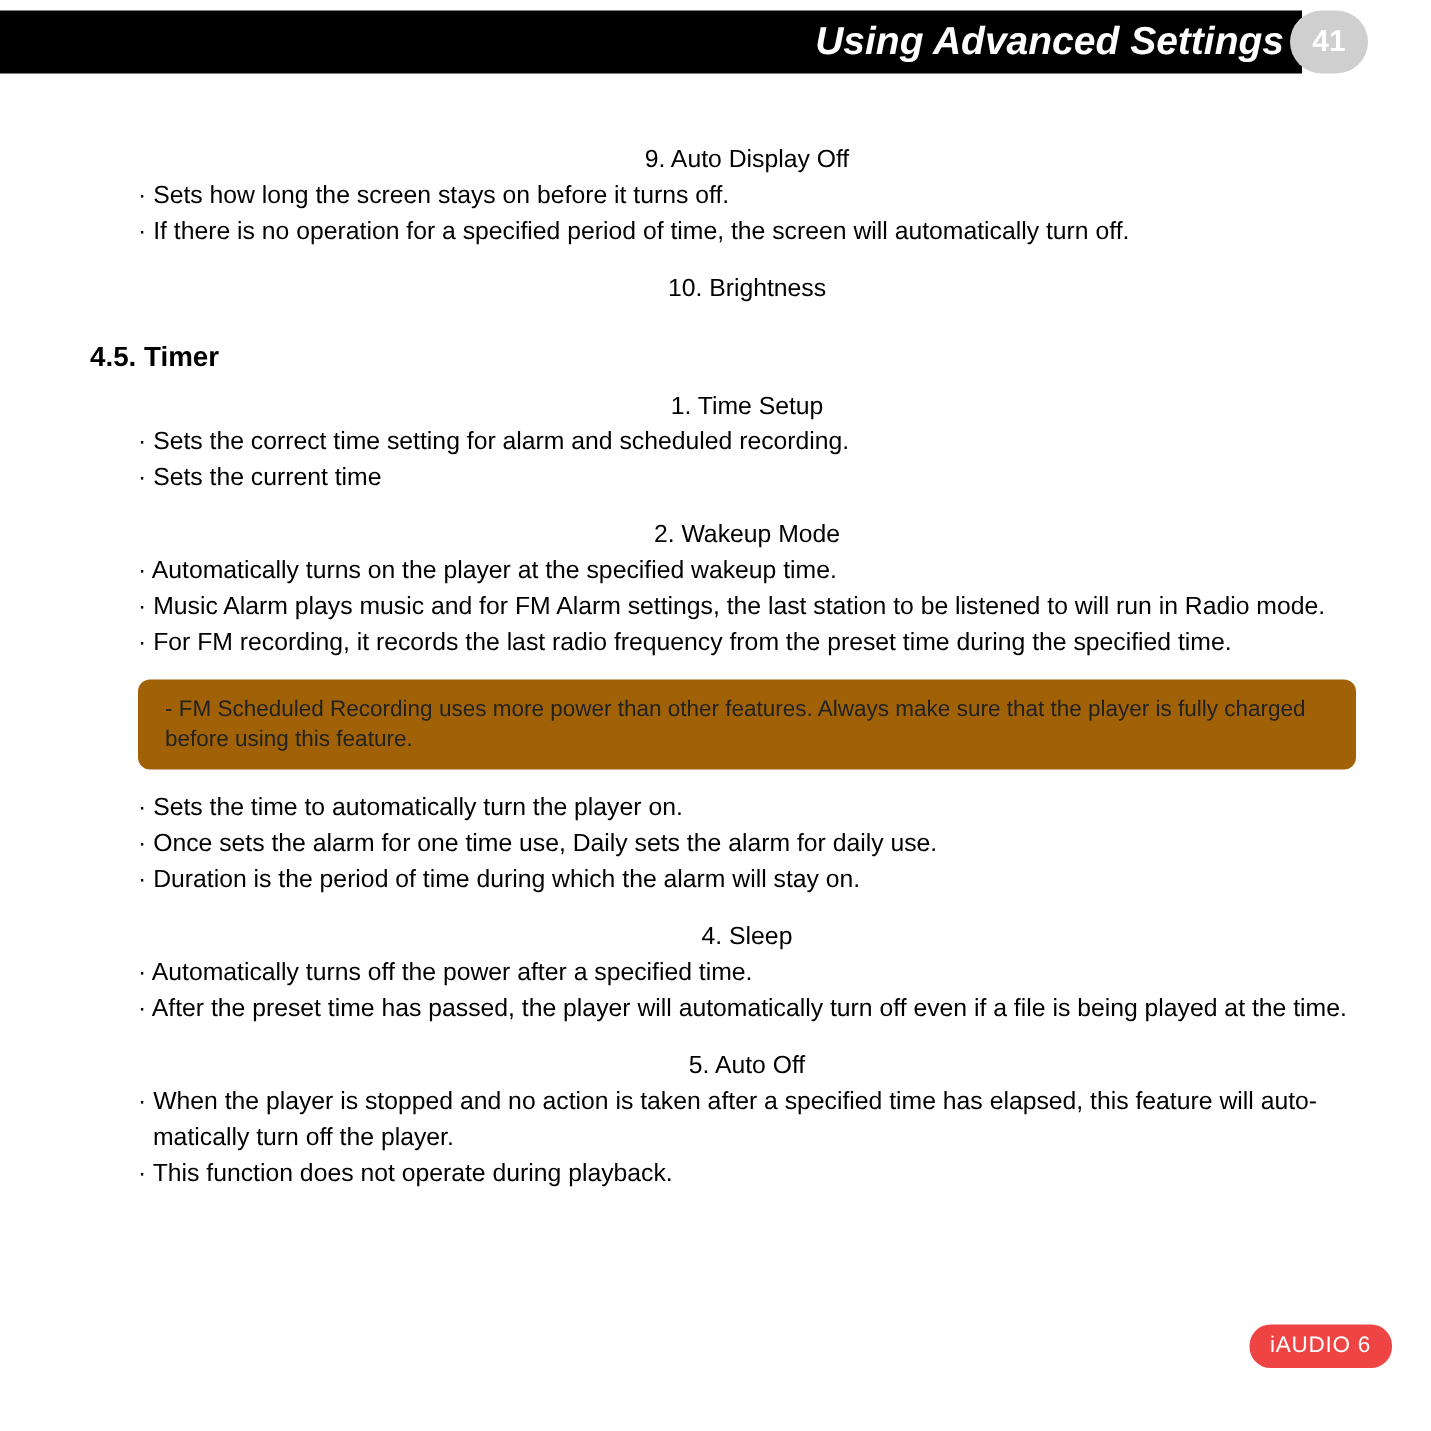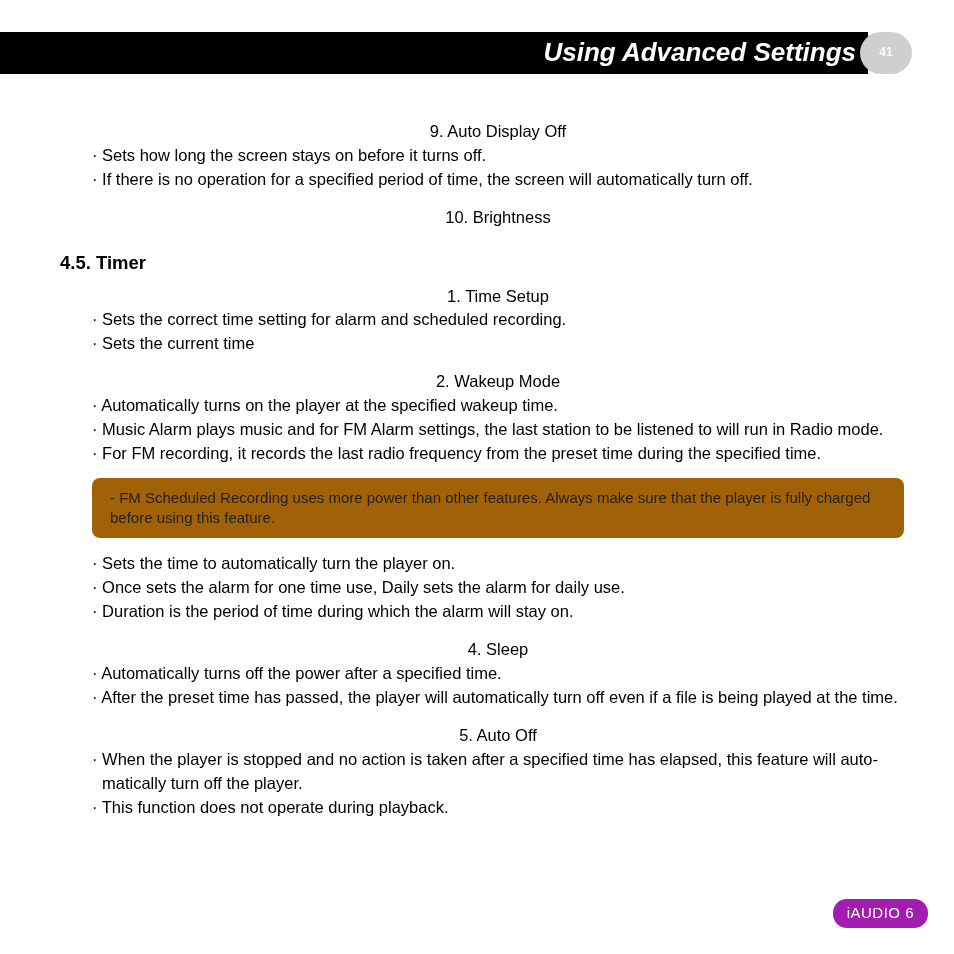--- a/index.html
+++ b/index.html
@@ -9,21 +9,21 @@
       font-family: Arial, Helvetica, sans-serif;
       background: #fff;
       position: relative;
       font-size: 16.5px;
       color: #000;
       line-height: 1.45;
     }
     .header-bar {
       position: relative;
       height: 62px;
-      margin-top: 32px;
+      margin-top: 7px;
     }
     .header-black {
       background: #000;
       height: 42px;
       width: 868px;
       display: flex;
       align-items: center;
       justify-content: flex-end;
       padding-right: 12px;
     }
@@ -39,21 +39,21 @@
       left: 860px;
       background: #cfcfcf;
       height: 42px;
       width: 52px;
       border-radius: 21px;
       display: flex;
       align-items: center;
       justify-content: center;
       color: #fff;
       font-weight: bold;
-      font-size: 12px;
+      font-size: 20px;
     }
     .content {
       padding: 26px 50px 0 92px;
     }
     .section-heading {
       font-weight: bold;
       font-size: 18.5px;
       margin-left: -32px;
       margin-top: 20px;
       margin-bottom: 8px;
@@ -76,23 +76,23 @@
       background: #a16207;
       border-radius: 8px;
       margin: 12px 0 12px 0;
       padding: 10px 18px 10px 18px;
       font-size: 15px;
       line-height: 1.35;
       color: #222;
     }
     .footer-badge {
       position: absolute;
-      bottom: 26px;
+      bottom: 42px;
       right: 26px;
-      background: #a21caf;
+      background: #ef4444;
       color: #fff;
       border-radius: 14px;
       padding: 3px 14px 4px 14px;
       font-size: 15px;
       letter-spacing: 0.5px;
     }
   </style>
 </head>
 <body>
 

